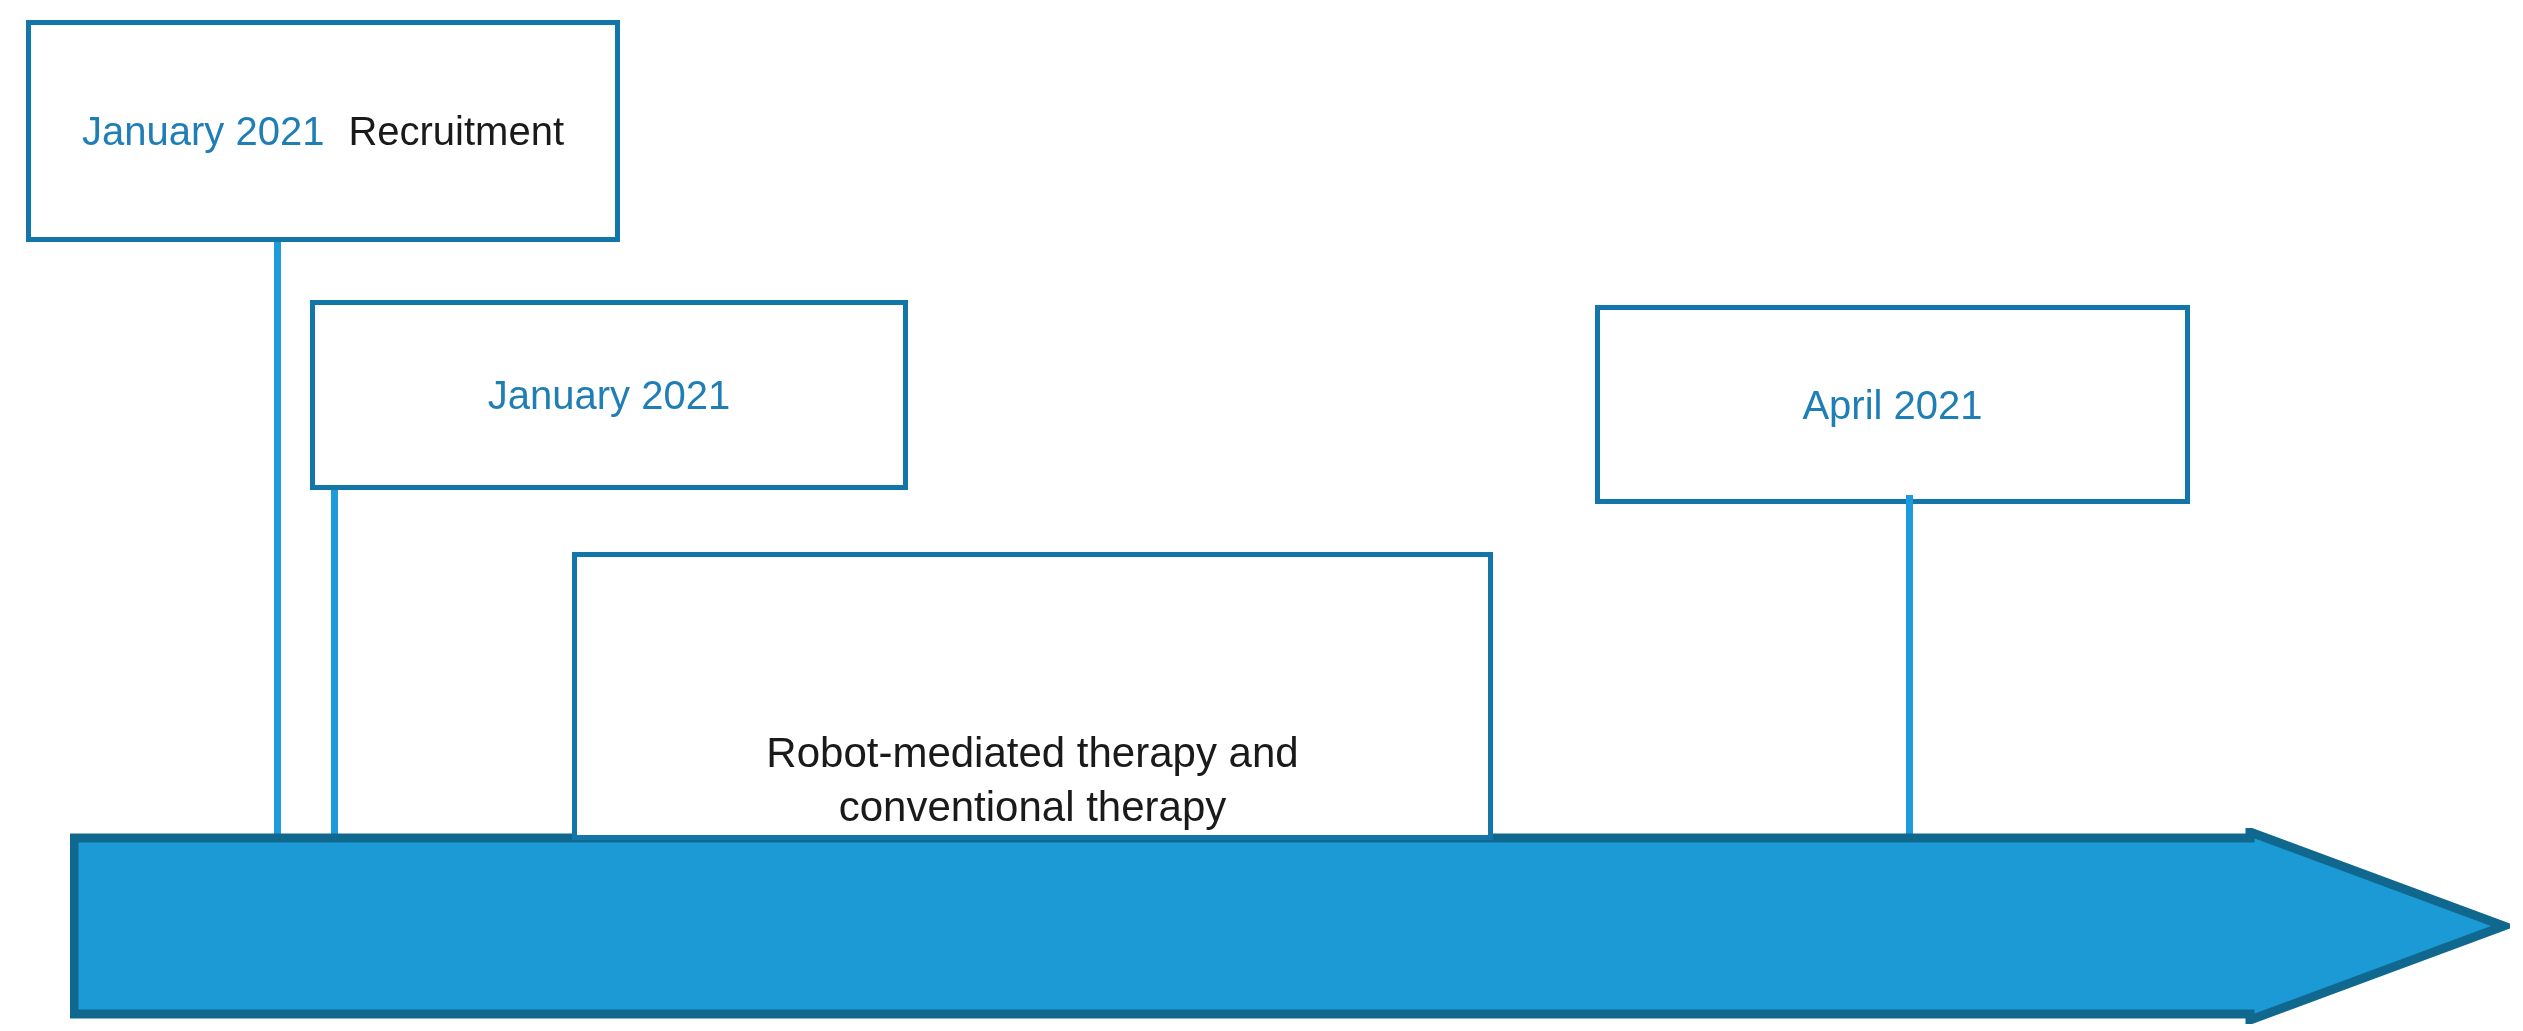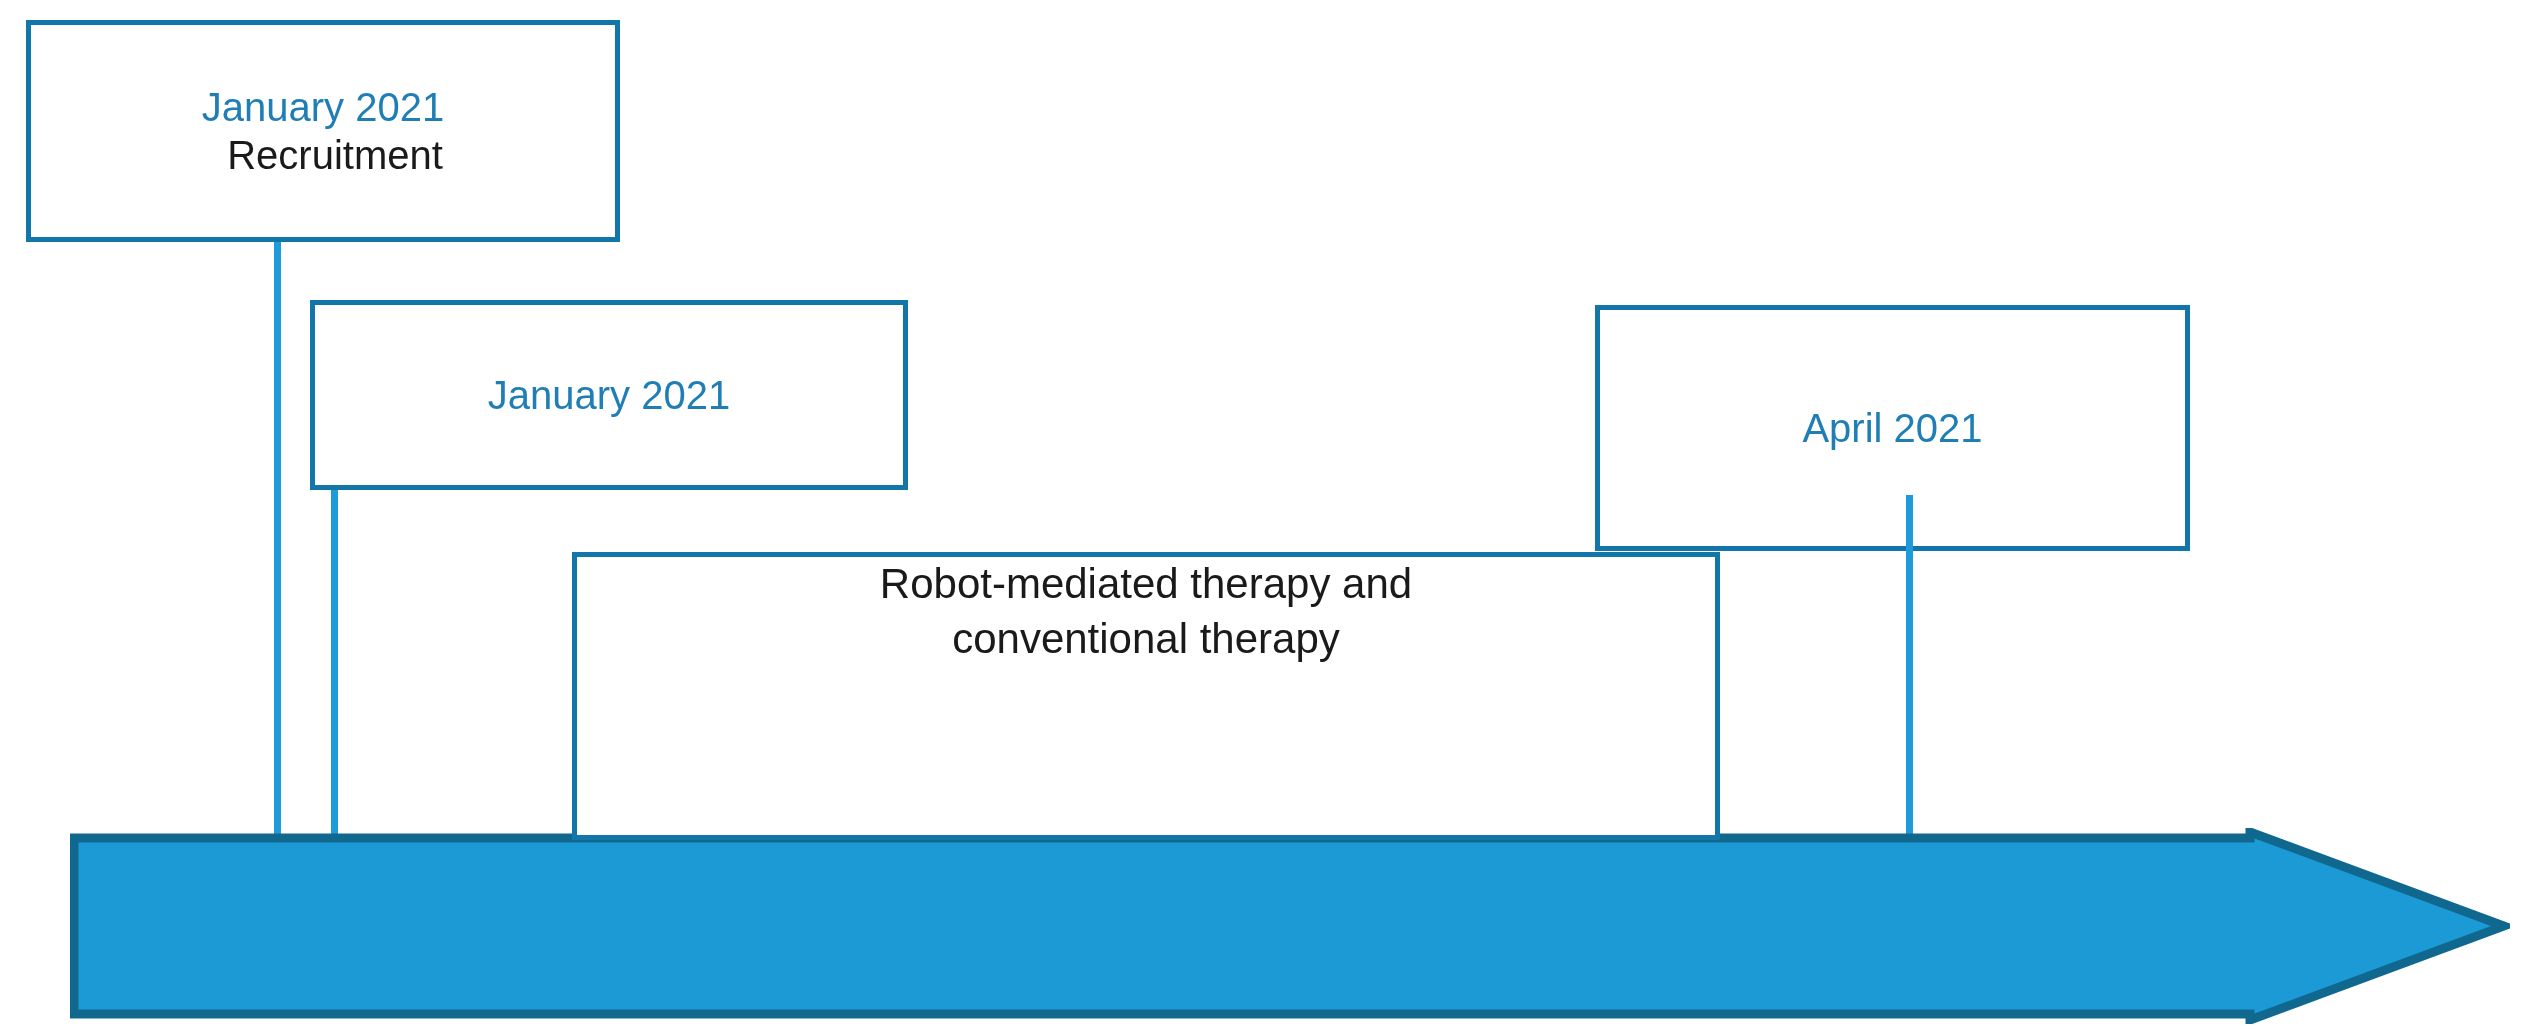--- a/index.html
+++ b/index.html
@@ -18,21 +18,21 @@
     overflow: hidden;
   }
 
   
   .event-box {
     position: absolute;
     box-sizing: border-box;
     background: #ffffff;
     border: 5px solid #1277A8;
     display: flex;
-    flex-direction: column;
+    flex-direction: row;
     align-items: center;
     justify-content: center;
     text-align: right;
     padding: 0 28px;
   }
   .event-date {
     color: #1F7EB5;
     font-size: 40px;
     line-height: 1.20;
     white-space: nowrap;
@@ -46,35 +46,35 @@
   }
 
   
   #box-recruitment {
     left: 26px;  top: 20px;  width: 594px;  height: 222px;
   }
   #box-t0 {
     left: 310px; top: 300px; width: 598px;  height: 190px;
   }
   #box-t1 {
-    left: 1595px; top: 305px; width: 595px; height: 246px;
+    left: 1595px; top: 305px; width: 595px; height: 199px;
   }
 
   
   #box-therapy {
     position: absolute;
     box-sizing: border-box;
     left: 572px;
     top: 552px;
-    width: 1148px;
+    width: 921px;
     height: 288px;
     background: #ffffff;
     border: 5px solid #1277A8;
     display: flex;
-    align-items: flex-start;
+    align-items: flex-end;
     justify-content: center;
     text-align: center;
     padding: 0 40px;
     z-index: 4;
   }
   #box-therapy .therapy-text {
     color: #1a1a1a;
     font-size: 42px;
     line-height: 1.30;
     max-width: 720px;

